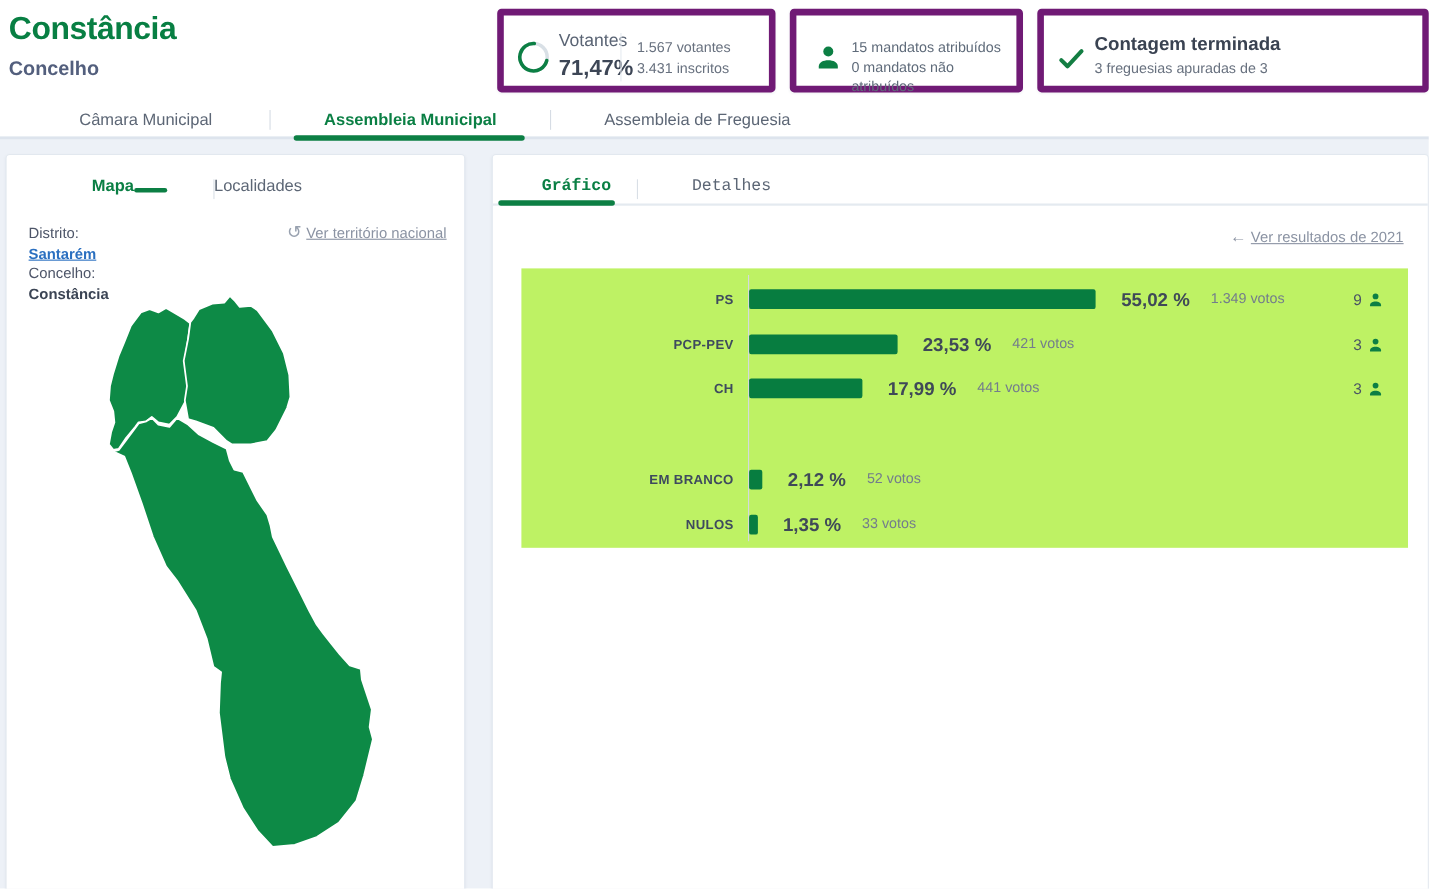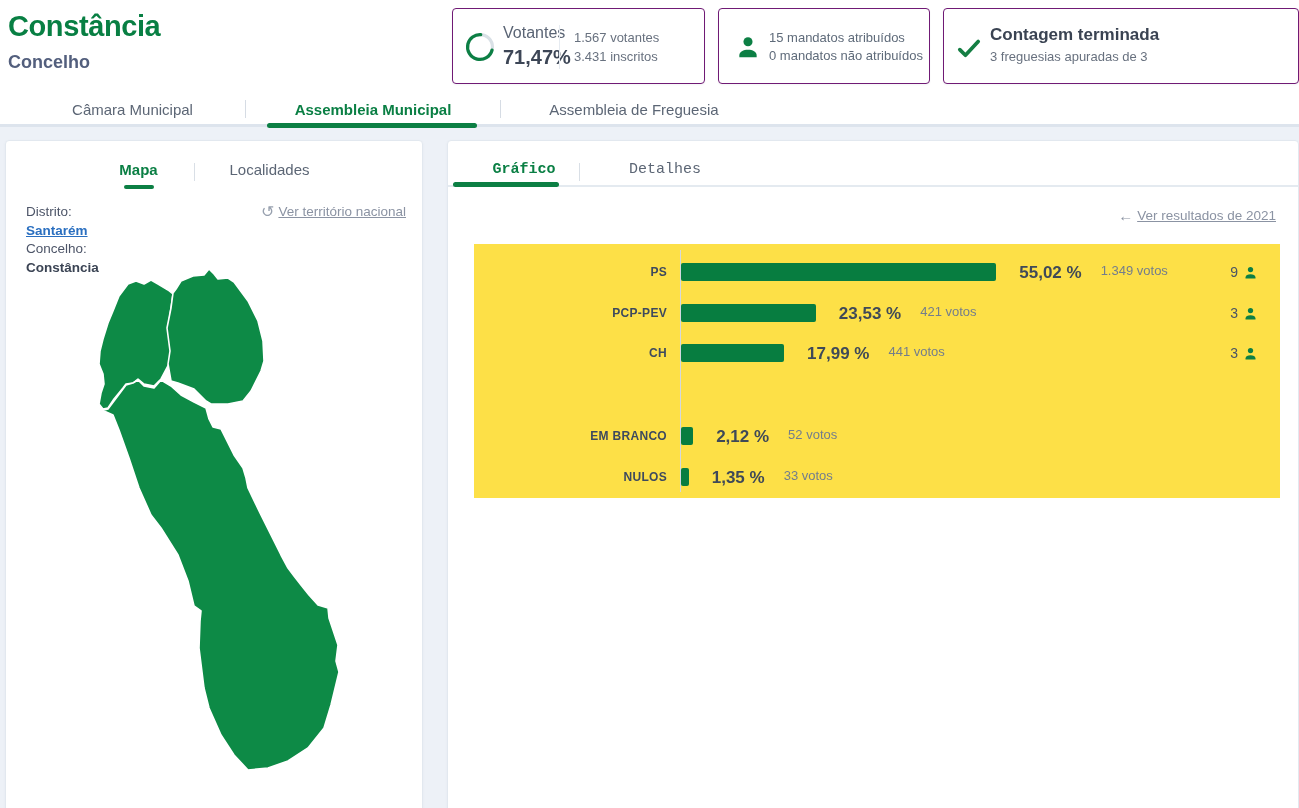--- a/index.html
+++ b/index.html
@@ -5,21 +5,21 @@
   * { margin:0; padding:0; box-sizing:border-box; }
   html,body { background:#fff; }
   body { font-family:"Liberation Sans", sans-serif; }
   #app { position:relative; width:1299px; height:808px; overflow:hidden; background:#fff; }
 
   
   .header { position:absolute; left:0; top:0; width:100%; height:96px; background:#fff; }
   .page-title { position:absolute; left:8px; top:10px; font-size:29px; font-weight:700; color:#087f43; letter-spacing:-0.4px; }
   .page-subtitle { position:absolute; left:8px; top:52px; font-size:18px; font-weight:700; color:#535f7d; }
 
-  .card { position:absolute; top:8px; height:76px; background:#fff; border:1px solid #701a75; border-radius:4px; box-shadow:0 1px 2px rgba(30,50,90,.05); }
+  .card { position:absolute; top:8px; height:76px; background:#fff; border:6px solid #701a75; border-radius:4px; box-shadow:0 1px 2px rgba(30,50,90,.05); }
   .card-votantes { left:452px; width:253px; }
   .card-mandatos { left:718px; width:212px; }
   .card-contagem { left:943px; width:356px; }
 
   .ring { position:absolute; left:11px; top:22px; }
   .v-label { position:absolute; left:50px; top:15px; font-size:16px; color:#5a6474; }
   .v-pct { position:absolute; left:50px; top:37px; font-size:20px; font-weight:700; color:#3d4656; }
   .v-divider { position:absolute; left:106px; top:16px; width:1px; height:44px; background:#e6ebf1; }
   .v-lines { position:absolute; left:121px; top:19px; font-size:13px; color:#68717f; line-height:19px; }
 
@@ -42,21 +42,21 @@
   .mtab-active-bar { position:absolute; left:267px; bottom:-1px; width:210px; height:5px; border-radius:3px; background:#0c7f44; z-index:2; }
 
   
   .content { position:absolute; left:0; top:127px; width:100%; height:681px; background:#edf1f7; }
   .panel { position:absolute; top:13px; height:700px; background:#fff; border:1px solid #e2e8ef; border-radius:4px; box-shadow:0 1px 3px rgba(20,40,80,.04); }
   .panel-left { left:5px; width:418px; }
   .panel-right { left:447px; width:852px; }
 
   
   .ptabs { position:absolute; left:0; top:20px; width:100%; display:flex; justify-content:center; align-items:flex-start; }
-  .ptab { display:flex; flex-direction:column; align-items:center; font-size:15px; color:#5c6675; cursor:pointer;justify-content:space-between; }
+  .ptab { display:flex; align-items:center; font-size:15px; color:#5c6675; cursor:pointer; }
   .ptab.w1 { width:110px; } .ptab.w2 { width:150px; }
   .ptab.active { color:#0a7f44; font-weight:700; }
   .ptab .ubar { width:30px; height:4px; border-radius:2px; background:#0c7f44; margin-top:7px; }
   .ptab-sep { width:1px; height:18px; background:#d9dfe6; margin-top:2px; }
 
   .geo-info { position:absolute; left:20px; top:62px; font-size:13.5px; line-height:18.5px; }
   .geo-label { color:#4d5568; }
   .geo-link { color:#2a6fc0; font-weight:600; text-decoration:underline; cursor:pointer; }
   .geo-strong { color:#3b4454; font-weight:700; }
   .national-link { position:absolute; right:16px; top:63px; font-size:13.5px; color:#8b93a3; cursor:pointer; display:flex; align-items:center; gap:4px; }
@@ -70,21 +70,21 @@
   .rtab.w1 { width:110px; font-weight:700; color:#0a7f44; }
   .rtab.w2 { width:170px; }
   .rtab-sep { width:1px; height:18px; background:#d9dfe6; margin-top:2px; }
   .rtab-track { position:absolute; left:0; right:0; top:44px; height:2px; background:#e4eaf0; }
   .rtab-active-bar { position:absolute; left:5px; top:41px; width:106px; height:5px; border-radius:3px; background:#0c7f44; z-index:2; }
   .back-link { position:absolute; right:22px; top:66px; font-size:13.5px; color:#8b93a3; cursor:pointer; display:flex; align-items:center; gap:4px; }
   .back-link .txt { text-decoration:underline; }
   .arrow-glyph { font-size:15px; color:#8b93a3; }
 
   
-  .chart { position:absolute; left:26px; top:103px; width:806px; height:254px; background:#fde047; }
+  .chart { position:absolute; left:26px; top:103px; width:806px; height:254px; background:#bef264; }
   .axis { position:absolute; left:206px; top:6px; bottom:6px; width:1px; background:#d3d9df; }
   .chart-row { position:absolute; left:0; width:100%; height:18px; }
   .chart-row.r0 { top:19px; } .chart-row.r1 { top:60px; } .chart-row.r2 { top:100px; }
   .chart-row.r3 { top:183px; } .chart-row.r4 { top:224px; }
   .crow-label { position:absolute; right:613px; width:180px; text-align:right; font-size:12px; font-weight:700; color:#3e4a5e; line-height:18px; letter-spacing:.3px; }
   .bar-group { position:absolute; left:207px; top:0; height:33px; display:flex; align-items:flex-start; column-gap:23px; }
   .bar { height:18px; border-radius:2px; background:#077d40; flex:none; }
   .pct { font-size:17px; font-weight:700; color:#3f4958; white-space:nowrap; }
   .votes { font-size:13px; color:#737d8c; white-space:nowrap; margin-left:-4px; }
   .mandates { position:absolute; right:22px; top:0; height:18px; display:flex; align-items:center; gap:5px; font-size:14px; color:#4a5464; }

